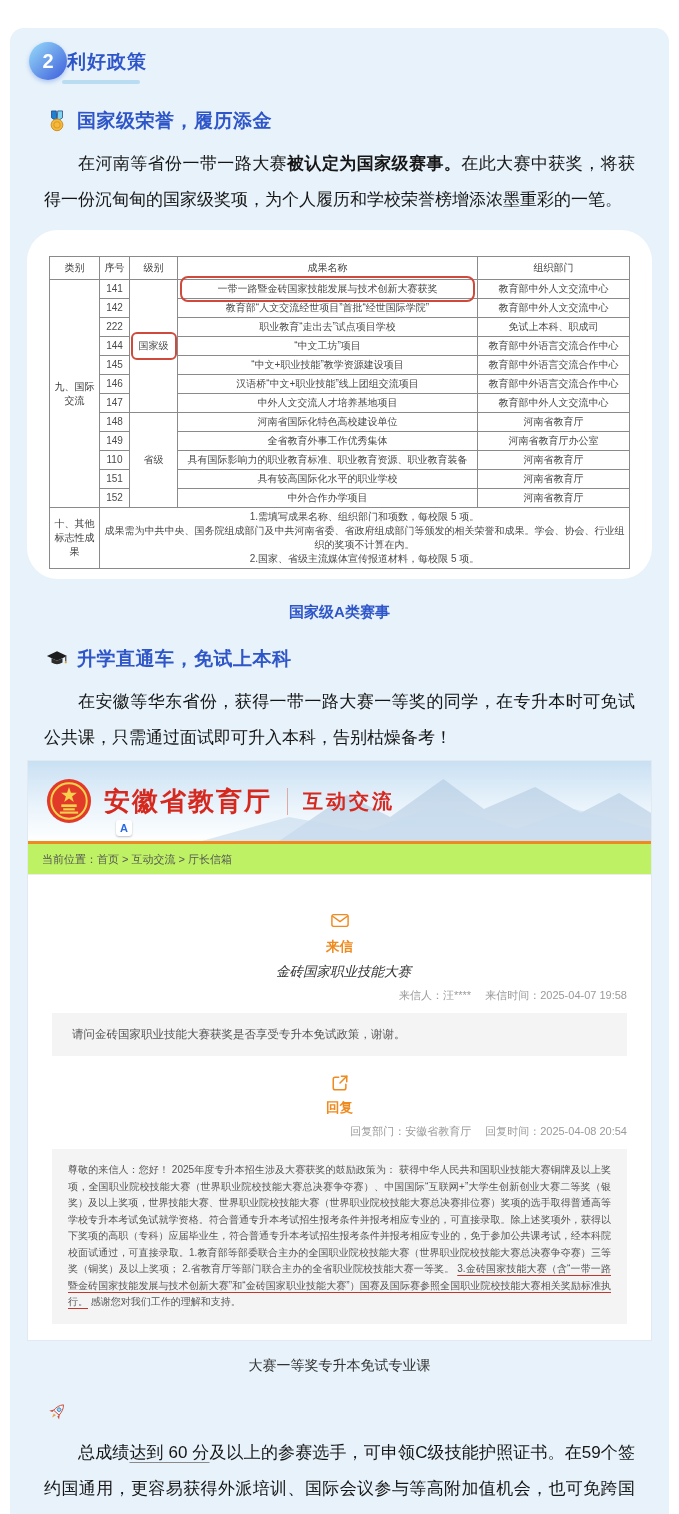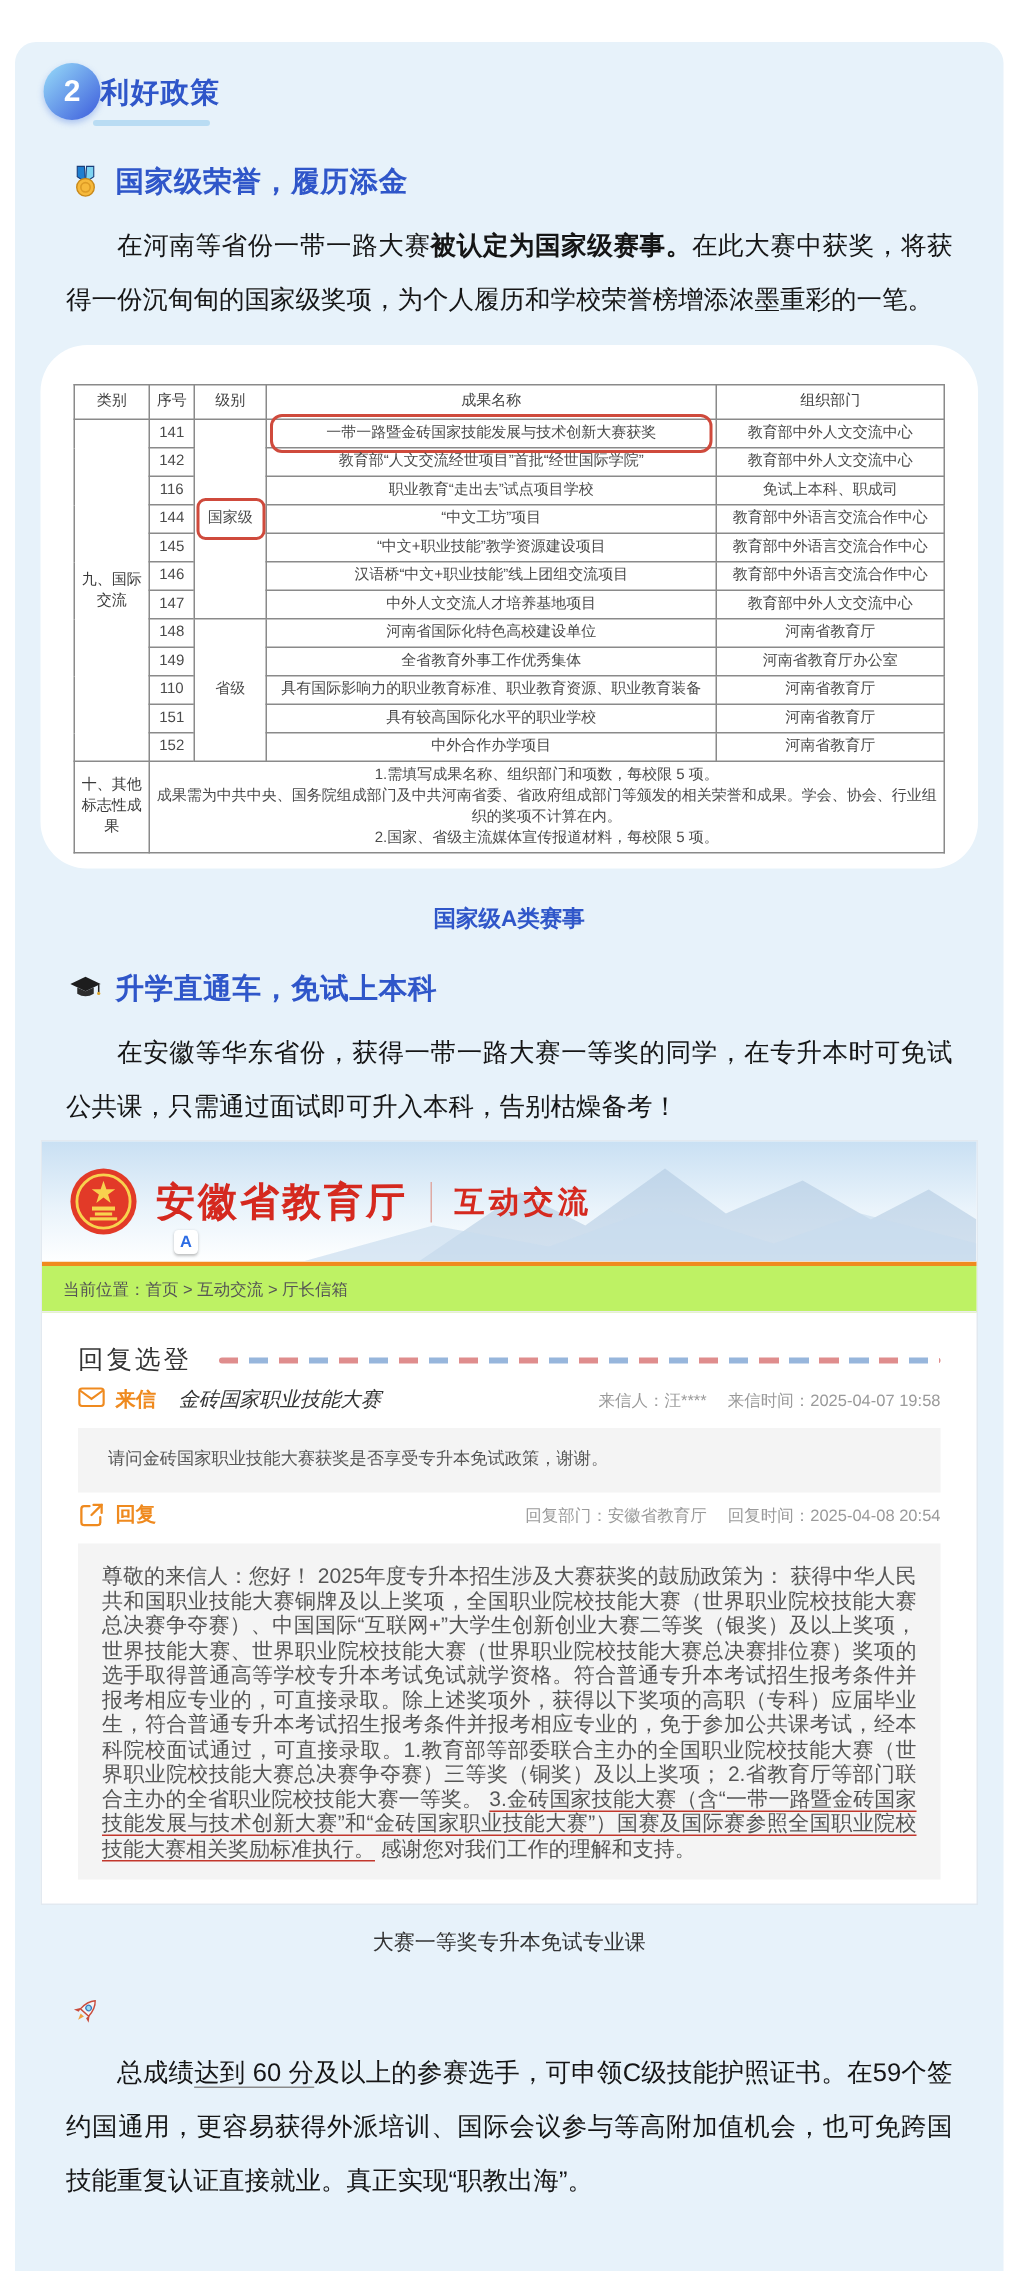--- a/index.html
+++ b/index.html
@@ -57,28 +57,28 @@
     color:#2b6be4;font-weight:bold;font-size:11px;display:flex;align-items:center;justify-content:center;
     box-shadow:0 1px 2px rgba(0,0,0,.25);}
   .orange-line{height:3px;background:#ef8b1e;}
   .breadcrumb{padding:8px 14px 7px 14px;font-size:11px;color:#555;background:#bef264;border-bottom:1px solid #ececec;}
 
   .board{padding:20px 24px 16px 24px;}
   .board-header{display:flex;align-items:center;gap:18px;}
   .board-title{font-size:17px;color:#333;letter-spacing:2px;flex:0 0 auto;}
   .dash-line{flex:1;height:4px;border-radius:2px;
     background:repeating-linear-gradient(90deg,#df8d8d 0 13px,transparent 13px 20px,#97b6dc 20px 33px,transparent 33px 40px);}
-  .mail-row{display:flex;align-items:center;margin-top:6px;gap:7px;}
+  .mail-row{display:flex;align-items:center;margin-top:18px;gap:7px;flex-direction:column;}
   .mail-row .m-icon{width:18px;height:18px;display:flex;flex:0 0 auto;}
   .mail-label{color:#ef8a1f;font-weight:bold;font-size:13.5px;flex:0 0 auto;}
   .mail-subject{color:#333;font-size:13.5px;margin-left:8px;font-style:italic;}
   .mail-meta{margin-left:auto;color:#9a9a9a;font-size:11px;white-space:nowrap;}
   .mail-meta .meta-item{margin-left:14px;}
   .mail-box{margin-top:10px;background:#f4f4f4;padding:13px 20px;font-size:11.5px;color:#555;line-height:17px;}
-  .reply-box{font-size:14px;line-height:16.5px;text-align:justify;padding:13px 16px;color:#555;}
+  .reply-box{font-size:10px;line-height:16.5px;text-align:justify;padding:13px 16px;color:#555;}
   .red-underline{text-decoration:underline;text-decoration-color:#c2372c;text-underline-offset:3px;}
 
   .cta-heading{margin:42px 34px 0 36px;font-size:19px;font-weight:bold;color:#2f56c9;letter-spacing:.5px;}
 </style>
 </head>
 <body>
 
 <div class="panel">
 
   <div class="sec-header">
@@ -126,21 +126,21 @@
             <td class="level-cell national" rowspan="7">国家级</td>
             <td class="name-cell hl">一带一路暨金砖国家技能发展与技术创新大赛获奖</td>
             <td>教育部中外人文交流中心</td>
           </tr>
           <tr>
             <td>142</td>
             <td class="name-cell">教育部“人文交流经世项目”首批“经世国际学院”</td>
             <td>教育部中外人文交流中心</td>
           </tr>
           <tr>
-            <td>116</td>
+            <td>222</td>
             <td class="name-cell">职业教育“走出去”试点项目学校</td>
             <td>免试上本科、职成司</td>
           </tr>
           <tr>
             <td>144</td>
             <td class="name-cell">“中文工坊”项目</td>
             <td>教育部中外语言交流合作中心</td>
           </tr>
           <tr>
             <td>145</td>
@@ -226,24 +226,20 @@
         </svg>
         <span class="site-name">安徽省教育厅</span>
         <span class="site-section">互动交流</span>
         <span class="translate-badge">A</span>
       </div>
     </div>
     <div class="orange-line"></div>
     <div class="breadcrumb">当前位置：首页 &gt; 互动交流 &gt; 厅长信箱</div>
 
     <div class="board">
-      <div class="board-header">
-        <span class="board-title">回复选登</span>
-        <div class="dash-line"></div>
-      </div>
 
       <div class="mail-row">
         <span class="m-icon">
           <svg viewBox="0 0 20 16" width="18" height="15">
             <rect x="1" y="1.5" width="18" height="13" rx="2" fill="none" stroke="#ef8a1f" stroke-width="1.6"></rect>
             <path d="M1.5 3 L10 9.2 L18.5 3" fill="none" stroke="#ef8a1f" stroke-width="1.6"></path>
           </svg>
         </span>
         <span class="mail-label">来信</span>
         <span class="mail-subject">金砖国家职业技能大赛</span>

